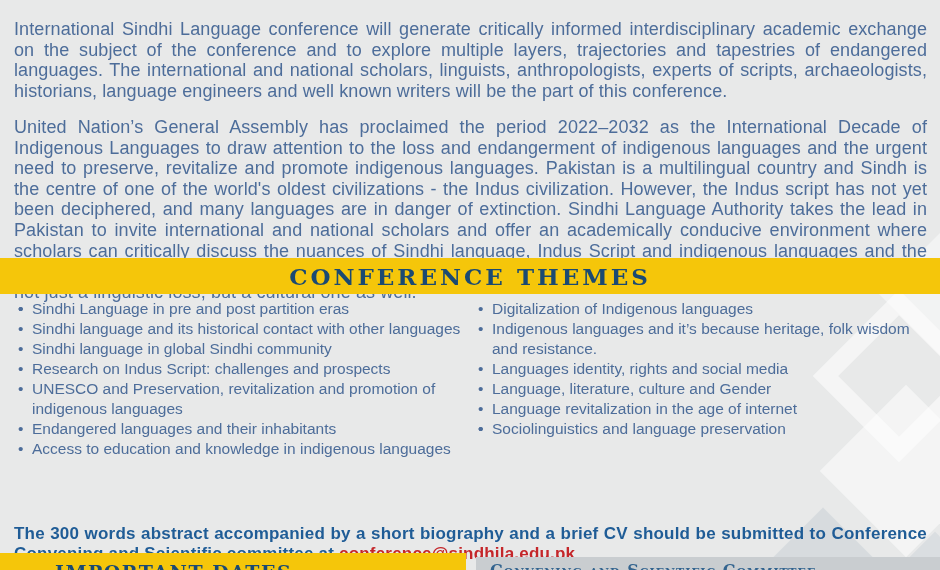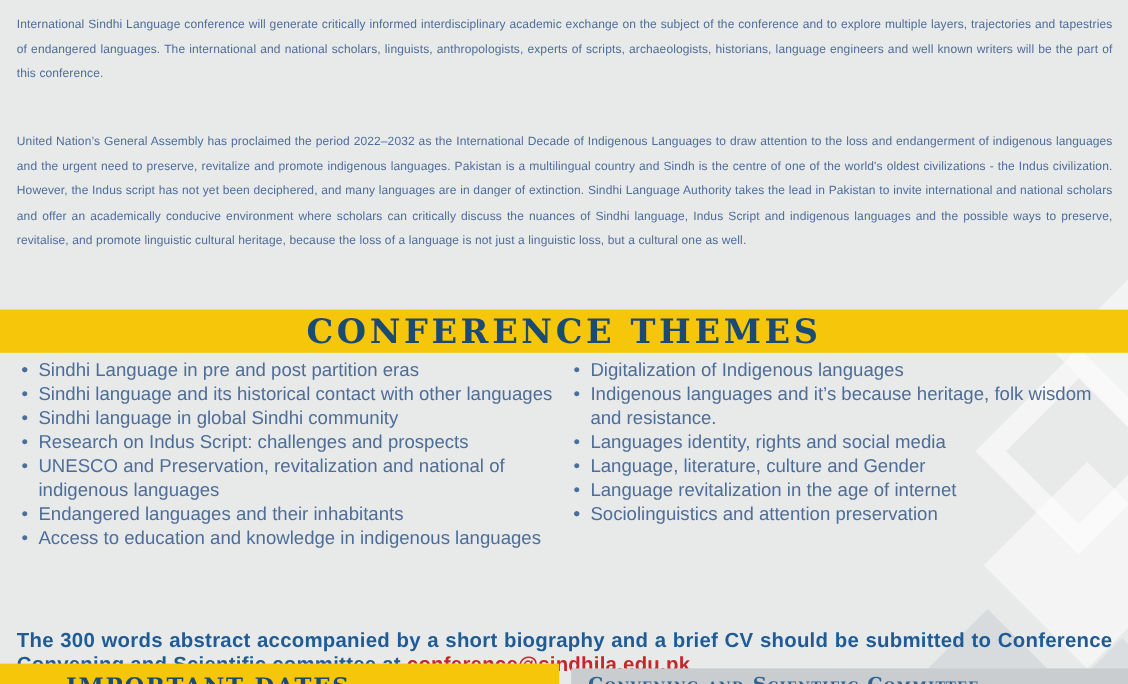--- a/index.html
+++ b/index.html
@@ -14,32 +14,32 @@
   .d2 { width:122px; height:122px; background:rgba(255,255,255,0.50); left:845px; top:410px; }
   .d3 { width:70px;  height:70px;  background:rgba(201,208,214,0.55); left:788px; top:522px; }
   .d4 { width:92px;  height:92px;  background:rgba(255,255,255,0.45); left:898px; top:248px; }
   .d5 { width:64px;  height:64px;  background:rgba(201,208,214,0.45); left:903px; top:545px; }
 
   .content { position:relative; z-index:1; width:100%; height:100%; }
 
   .para {
     position:absolute; left:14px; right:13px;
     text-align:justify; color:#4d6d9a;
-    font-size:10px; line-height:20.6px; letter-spacing:0.1px;
+    font-size:18px; line-height:20.6px; letter-spacing:0.1px;
   }
   .para1 { top:1px; }
   .para2 { top:99px; }
 
   .themes-banner {
     position:absolute; top:258px; left:0; right:0; height:36px;
     background:#f5c60a; display:flex; align-items:center; justify-content:center;
   }
   .themes-banner h2 {
     margin:0; font-family:"DejaVu Serif", serif; font-weight:bold;
-    font-size:28px; color:#1b4a72; letter-spacing:3px;
+    font-size:23px; color:#1b4a72; letter-spacing:3px;
   }
 
   .themes-cols { position:absolute; top:299px; left:18px; right:10px; display:flex; }
   .col-left  { width:460px; flex:none; }
   .col-right { flex:1; }
   ul.themes { list-style:none; margin:0; padding:0; }
   ul.themes li {
     position:relative; padding-left:14px;
     color:#4d6d9a; font-size:15.5px; line-height:20px;
   }
@@ -110,21 +110,21 @@
             <li>
             <span class="bullet">•</span>
             <span>Sindhi language in global Sindhi community</span>
           </li>
             <li>
             <span class="bullet">•</span>
             <span>Research on Indus Script: challenges and prospects</span>
           </li>
             <li>
             <span class="bullet">•</span>
-            <span>UNESCO and Preservation, revitalization and national of indigenous languages</span>
+            <span>UNESCO and Preservation, revitalization and promotion of indigenous languages</span>
           </li>
             <li>
             <span class="bullet">•</span>
             <span>Endangered languages and their inhabitants</span>
           </li>
             <li>
             <span class="bullet">•</span>
             <span>Access to education and knowledge in indigenous languages</span>
           </li>
           </ul>
@@ -149,21 +149,21 @@
           </li>
             <li>
             <span class="bullet">•</span>
             <span>Language revitalization in the age of internet</span>
           </li>
             <li>
             <span class="bullet">•</span>
           </li>
             <li>
             <span class="bullet">•</span>
-            <span>Sociolinguistics and attention preservation</span>
+            <span>Sociolinguistics and language preservation</span>
           </li>
           </ul>
       </div>
     </div>
 
     <p class="abstract"><span>The 300 words abstract accompanied by a short biography and a brief CV should be submitted to Conference Convening and Scientific committee at </span><span class="email">conference@sindhila.edu.pk</span></p>
 
     <div class="footer-dates">
       <h3>IMPORTANT DATES</h3>
     </div>

